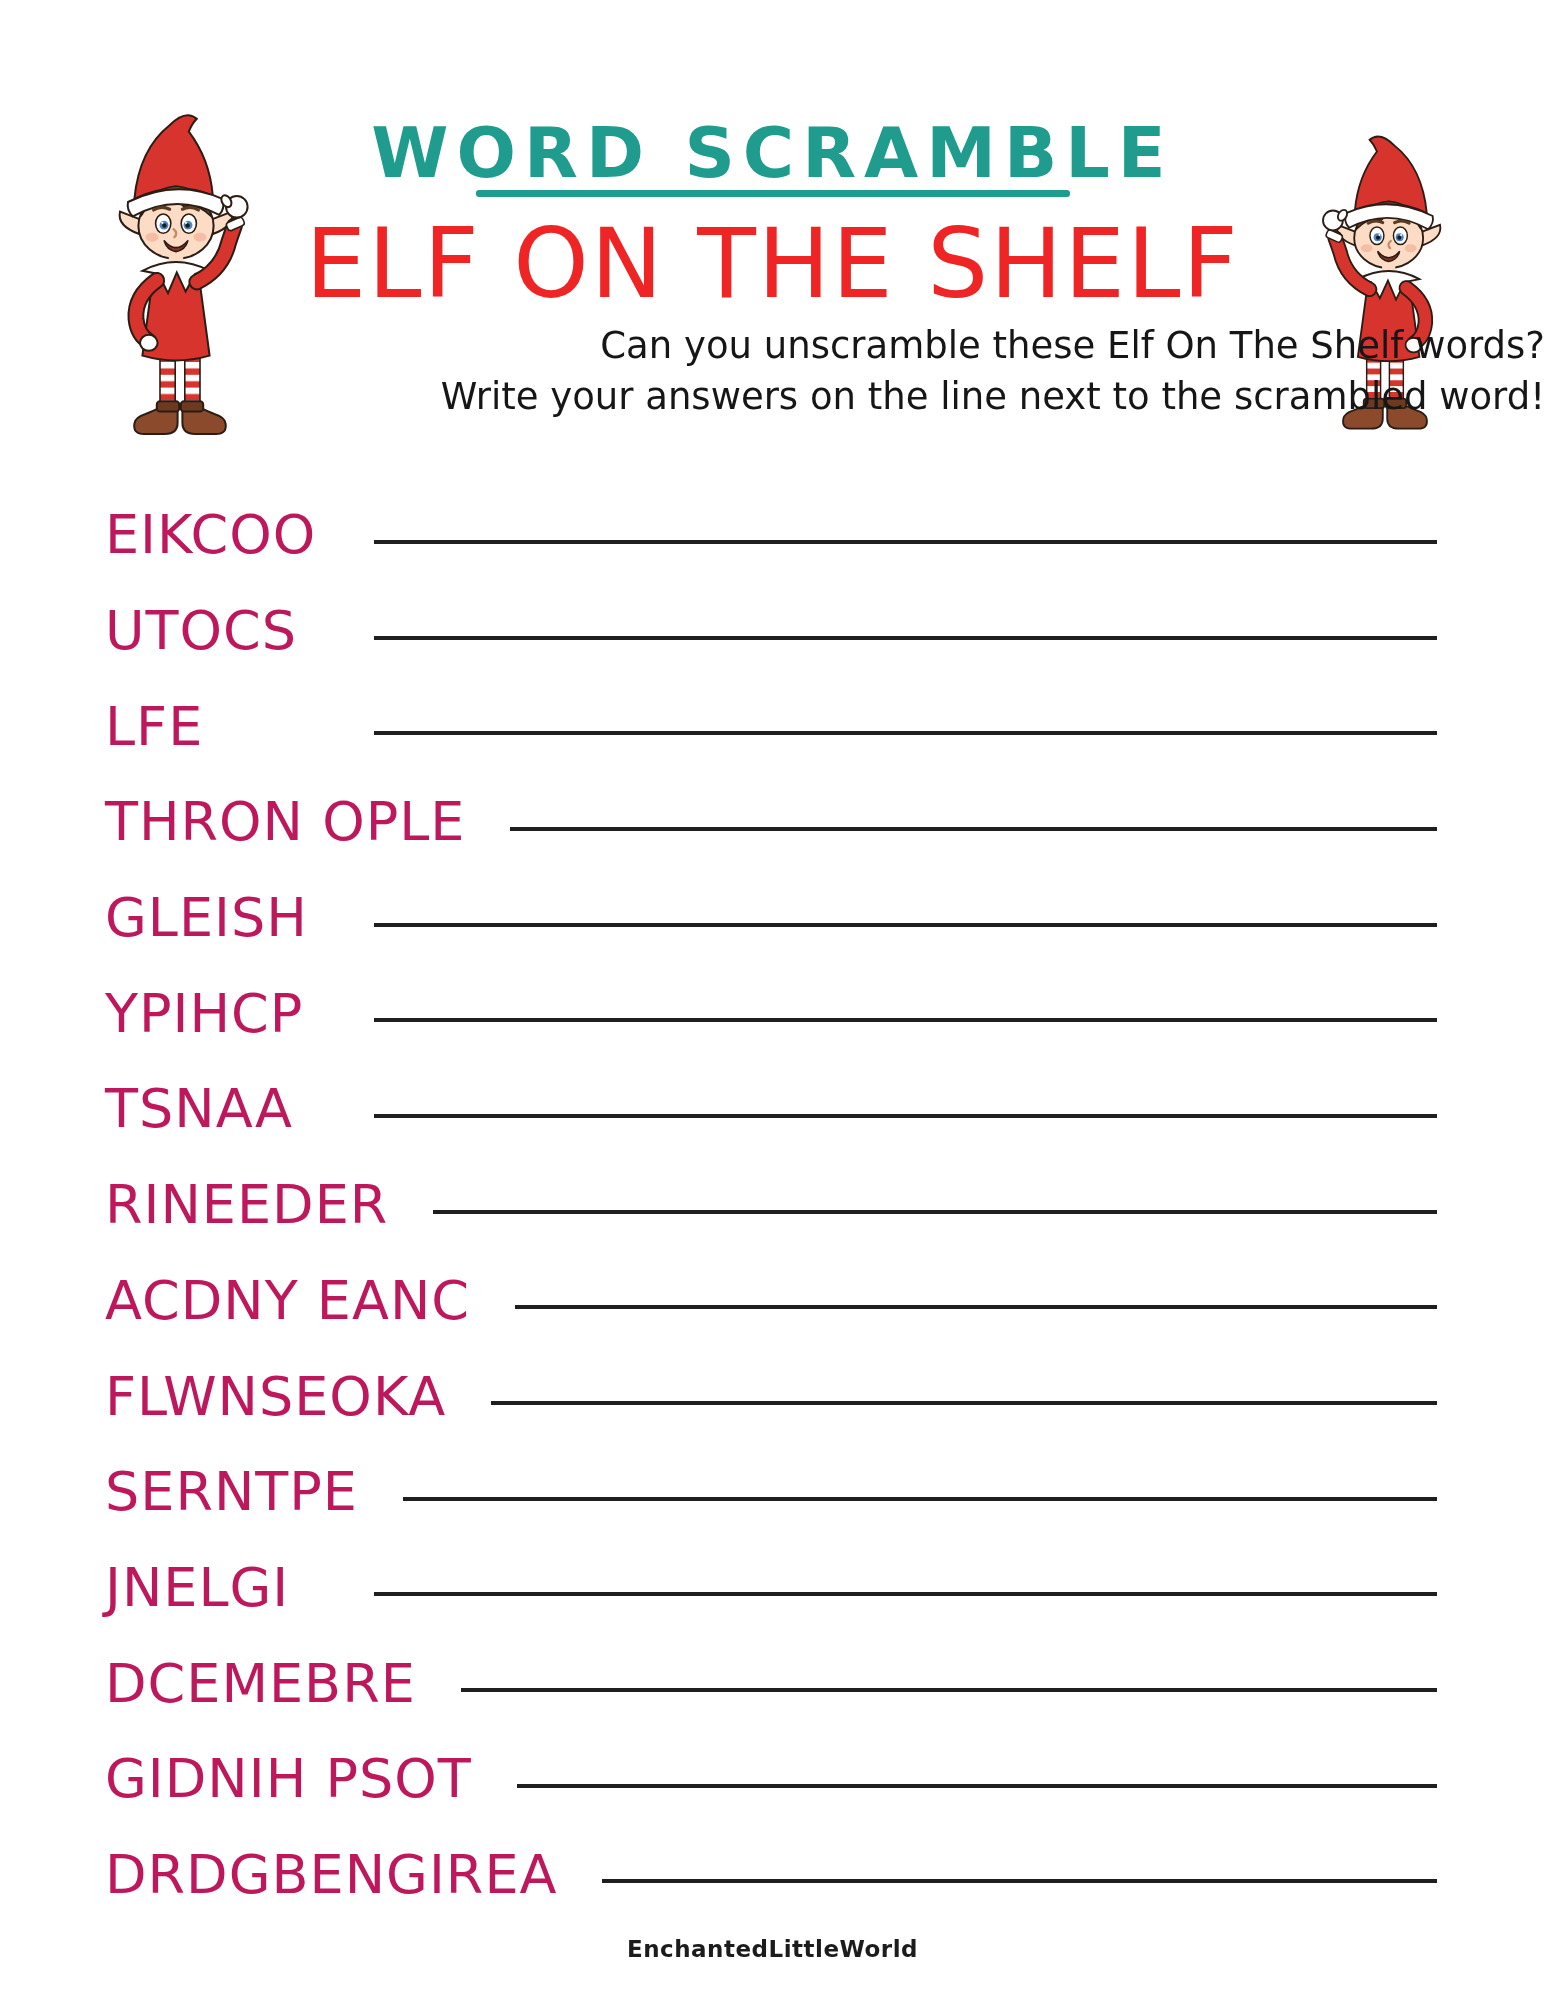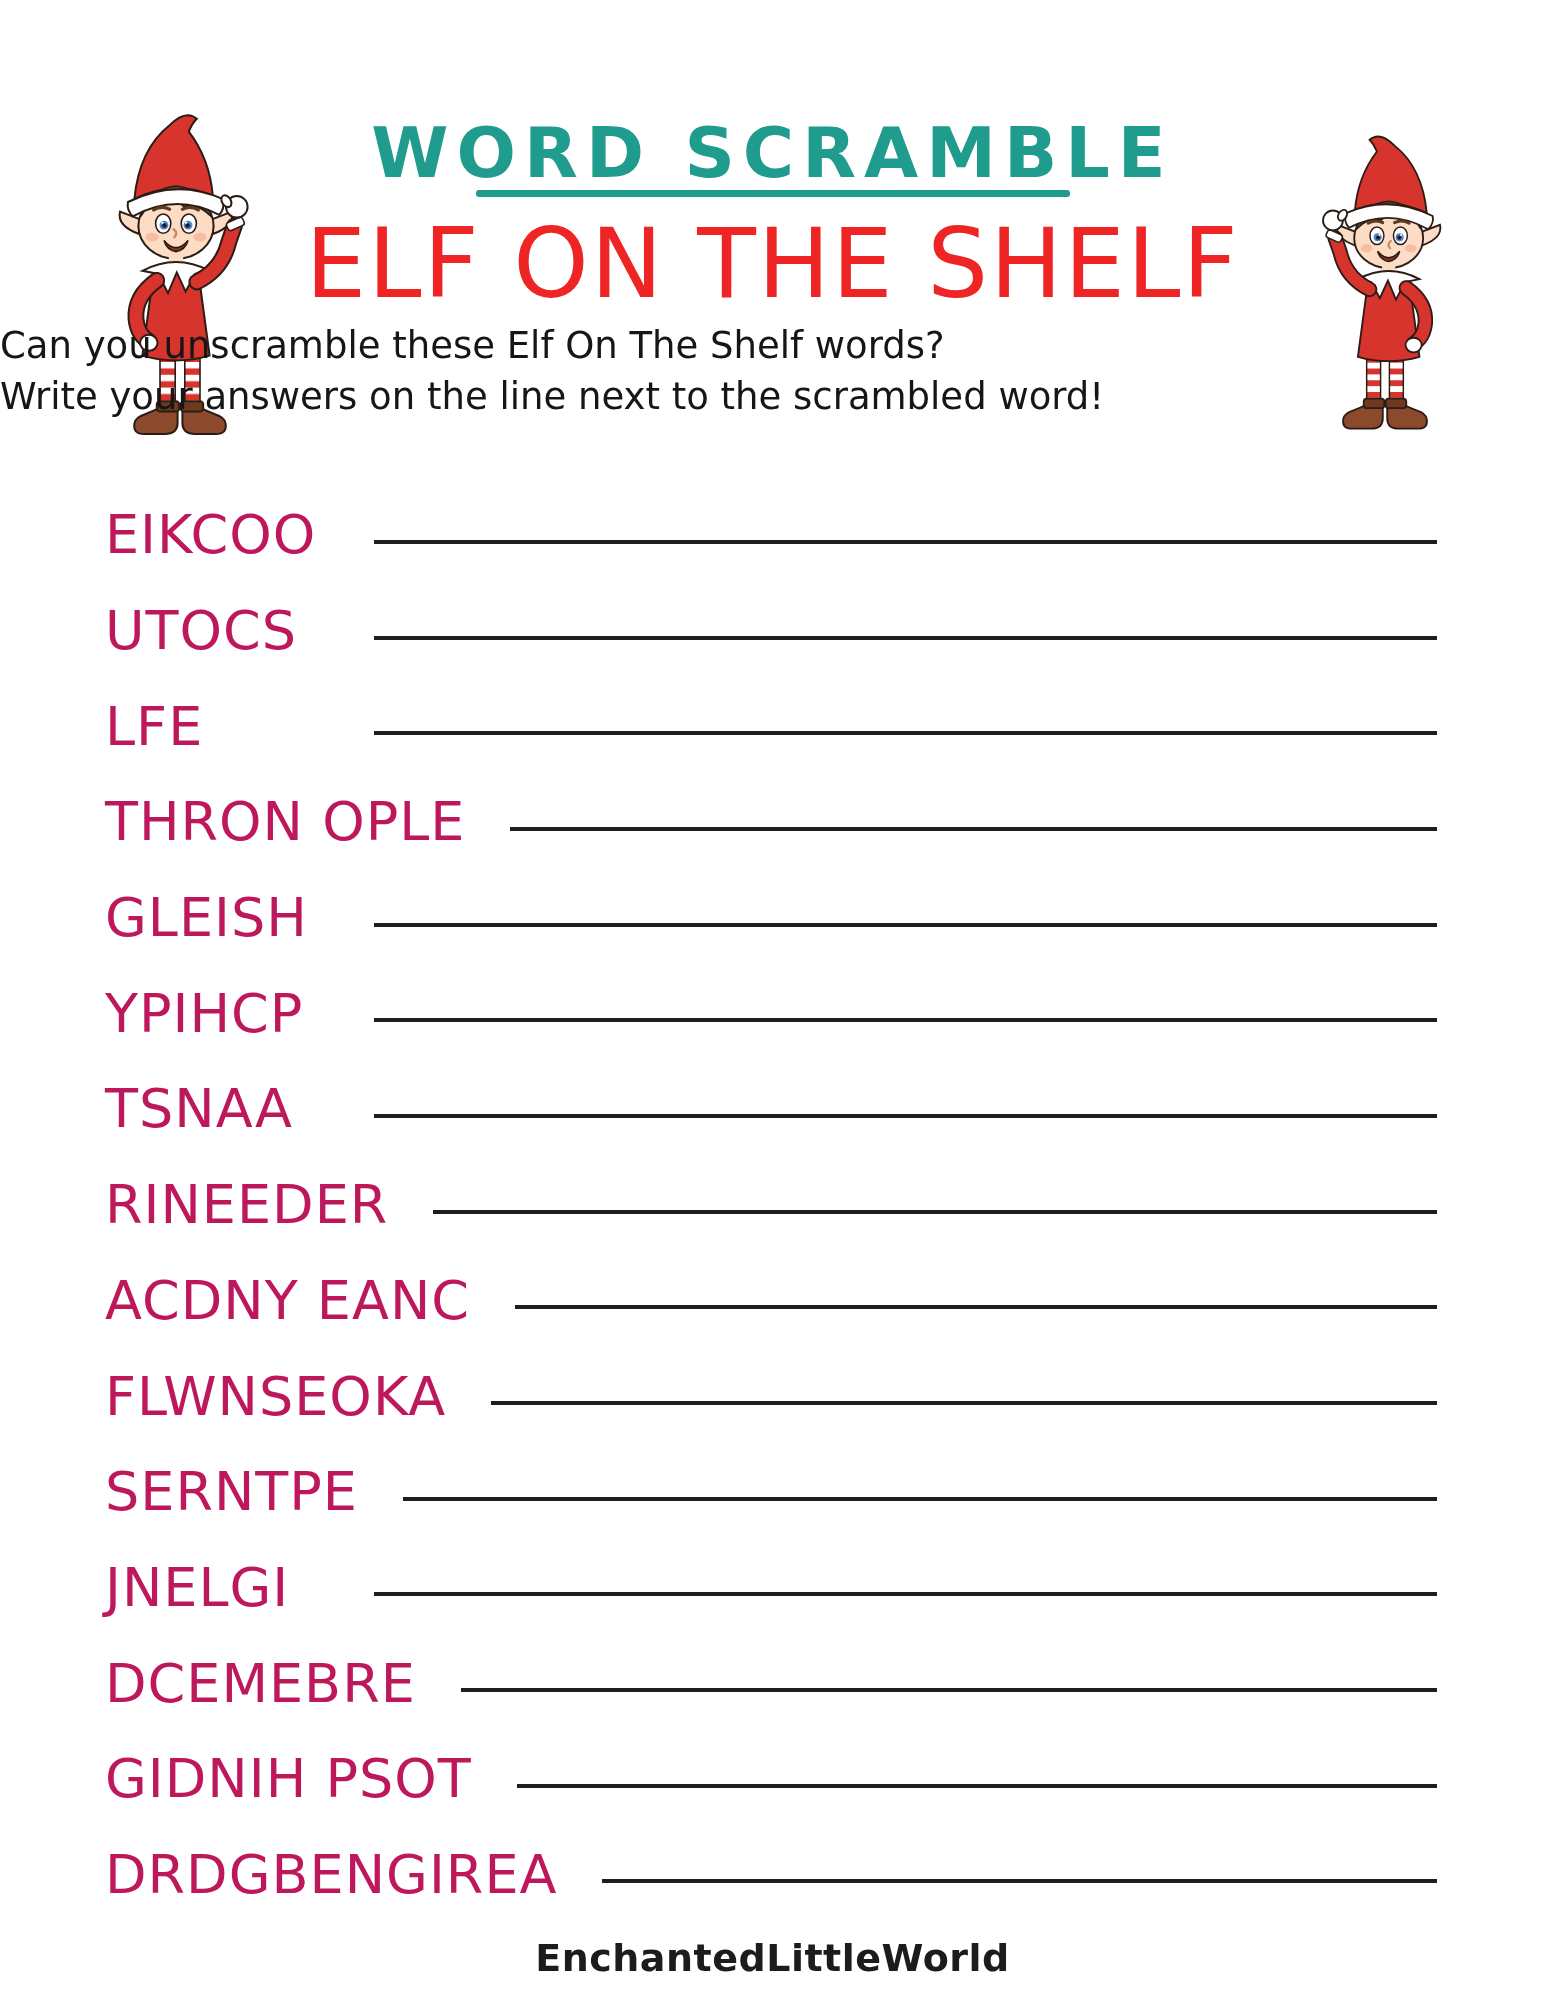--- a/index.html
+++ b/index.html
@@ -24,21 +24,21 @@
     width:594px; height:7px; background:#1f9c8e; border-radius:3px;
   }
   .title-main {
     position:absolute; top:208px; left:0; width:100%;
     text-align:center;
     font-size:96px; font-weight:normal; letter-spacing:2px;
     color:#ee2425;
   }
   .subtitle {
     position:absolute; top:320px; left:0; width:100%;
-    text-align:left;
+    text-align:right;
     font-size:37px; line-height:51px; color:#161616;
   }
 
   
   .elf { position:absolute; }
   .elf svg { display:block; width:100%; height:100%; }
   .elf-left  { left:96px;  top:106px; width:168px; height:336px; }
   .elf-right { left:1308px; top:128px; width:154px; height:308px; }
   .elf-right svg { transform:scaleX(-1); }
 
@@ -59,21 +59,21 @@
     flex:1 1 auto;
     margin-left:45px; margin-top:14px;
     border-bottom:4px solid #1f1f1f;
     height:0;
   }
 
   
   .footer {
     position:absolute; top:1936px; left:0; width:100%;
     text-align:center;
-    font-size:38px; font-weight:bold; color:#1c1c1c;
+    font-size:23px; font-weight:bold; color:#1c1c1c;
     letter-spacing:0.5px;
   }
 </style>
 </head>
 <body>
 
 <svg width="0" height="0" style="position:absolute" aria-hidden="true">
   <defs>
     <pattern id="stripes" width="10" height="16" patternUnits="userSpaceOnUse">
       <rect width="10" height="8" fill="#ffffff"></rect>

